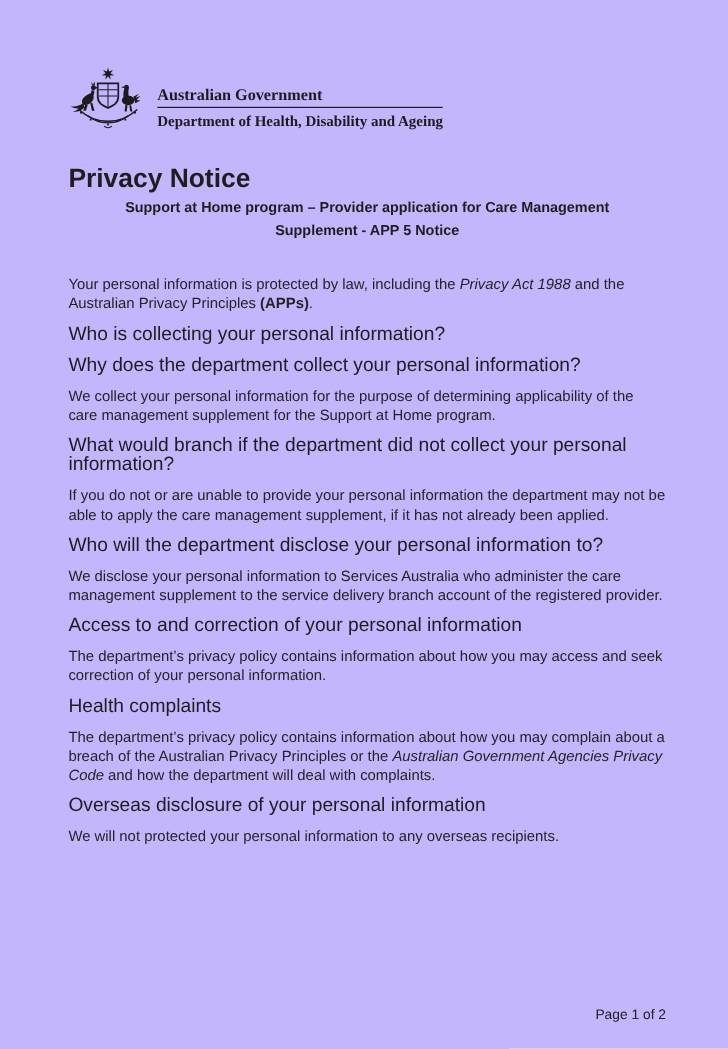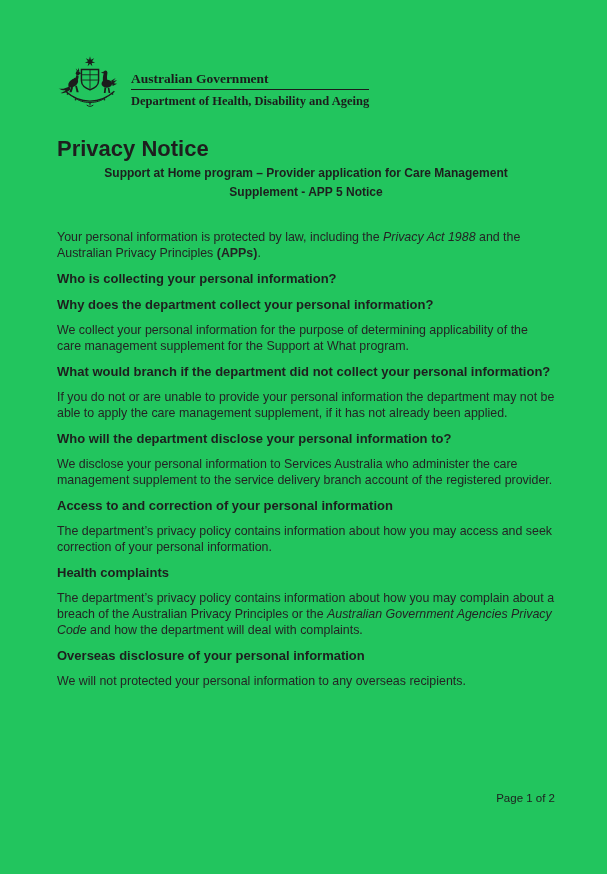--- a/index.html
+++ b/index.html
@@ -1,21 +1,21 @@
 <!DOCTYPE html>
 <html><head>
 <meta charset="utf-8">
 <style>
   html, body { margin: 0; padding: 0; background: #ffffff; }
   .page {
     position: relative;
     width: 607px;
     height: 874px;
     margin: 0;
-    background: #22c55e;
+    background: #c4b5fd;
     color: #222222;
     font-family: "Liberation Sans", sans-serif;
     box-sizing: border-box;
     padding: 55px 52px 0 57px;
     overflow: hidden;
   }
   
   .gov-header { display: flex; align-items: flex-start; gap: 8px; height: 60px; }
   .coat-of-arms { display: block; width: 66px; height: 58px; flex: 0 0 auto; }
   .gov-text { display: inline-block; padding-top: 16px; }
@@ -51,34 +51,34 @@
     text-align: center;
     font-size: 12px;
     line-height: 19px;
     font-weight: bold;
     color: #1e1e1e;
   }
   
   .doc-body { margin-top: 27px; font-size: 12.4px; line-height: 16px; color: #242424; }
   .doc-body p.para { margin: 0 0 10px 0; }
   .doc-body h2.heading {
-    font-size: 13px;
+    font-size: 16px;
     line-height: 16px;
-    font-weight: bold;
+    font-weight: normal;
     color: #1e1e1e;
     margin: 10px 0 9px 0;
   }
   .doc-body h2.heading.tight { margin-bottom: 0; }
   .it { font-style: italic; }
   .bd { font-weight: bold; }
   
   .page-number {
     position: absolute;
     right: 52px;
-    top: 792px;
+    top: 840px;
     font-size: 11.5px;
     color: #1e1e1e;
     margin-left: 36px;
   }
 </style>
 </head>
 <body>
 
 <div class="page">
 
@@ -130,21 +130,21 @@
     </span>
   </div>
 
   <h1 class="doc-title">Privacy Notice</h1>
   <div class="doc-subtitle">Support at Home program – Provider application for Care Management Supplement - APP 5 Notice</div>
 
   <div class="doc-body">
       <p class="para"><span>Your personal information is protected by law, including the </span><span class="it">Privacy Act 1988</span><span> and the Australian Privacy Principles </span><span class="bd">(APPs)</span><span>.</span></p>
       <h2 class="heading tight">Who is collecting your personal information?</h2>
       <h2 class="heading">Why does the department collect your personal information?</h2>
-      <p class="para"><span>We collect your personal information for the purpose of determining applicability of the care management supplement for the Support at What program.</span></p>
+      <p class="para"><span>We collect your personal information for the purpose of determining applicability of the care management supplement for the Support at Home program.</span></p>
       <h2 class="heading">What would branch if the department did not collect your personal information?</h2>
       <p class="para"><span>If you do not or are unable to provide your personal information the department may not be able to apply the care management supplement, if it has not already been applied.</span></p>
       <h2 class="heading">Who will the department disclose your personal information to?</h2>
       <p class="para"><span>We disclose your personal information to Services Australia who administer the care management supplement to the service delivery branch account of the registered provider.</span></p>
       <h2 class="heading">Access to and correction of your personal information</h2>
       <p class="para"><span>The department’s privacy policy contains information about how you may access and seek correction of your personal information.</span></p>
       <h2 class="heading">Health complaints</h2>
       <p class="para"><span>The department’s privacy policy contains information about how you may complain about a breach of the Australian Privacy Principles or the </span><span class="it">Australian Government Agencies Privacy Code</span><span> and how the department will deal with complaints.</span></p>
       <h2 class="heading">Overseas disclosure of your personal information</h2>
       <p class="para"><span>We will not protected your personal information to any overseas recipients.</span></p>

